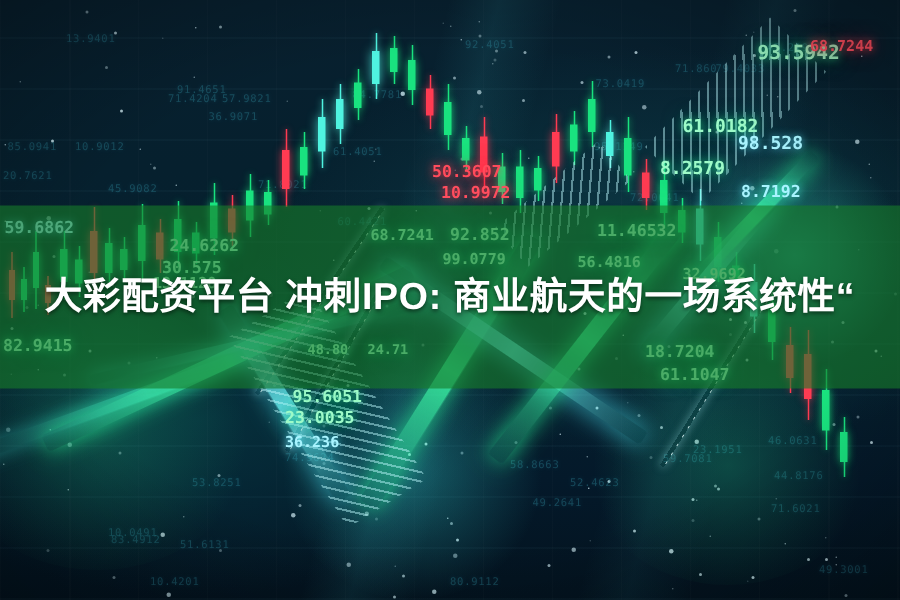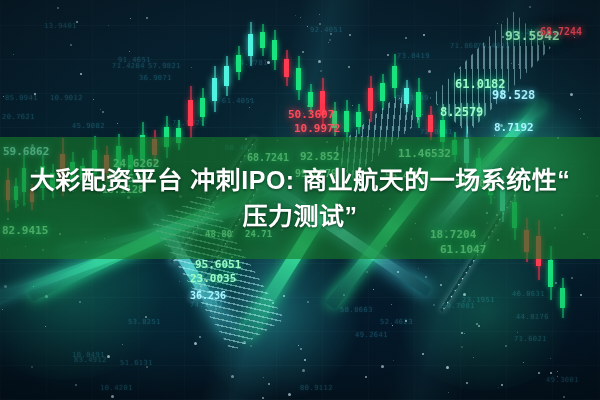--- a/index.html
+++ b/index.html
@@ -626,16 +626,15 @@
       <span class="q-green" style="left: 245px; top: 229px; font-size: 9px;">24.71</span>
       <span class="q-cyan" style="left: 3px; top: 145px; font-size: 11px;">59.6862</span>
       <span class="q-red" style="left: 540px; top: 26px; font-size: 10px;">68.7244</span>
     </div>
 
   <div class="vignette"></div>
 
   <div class="title-band"></div>
   <div class="title-wrap">
     <div class="title-line l1">大彩配资平台 冲刺IPO: 商业航天的一场系统性“</div>
-    <div class="title-line l2">压力测试”</div>
   </div>
 
 </div>
 
 </body></html>

